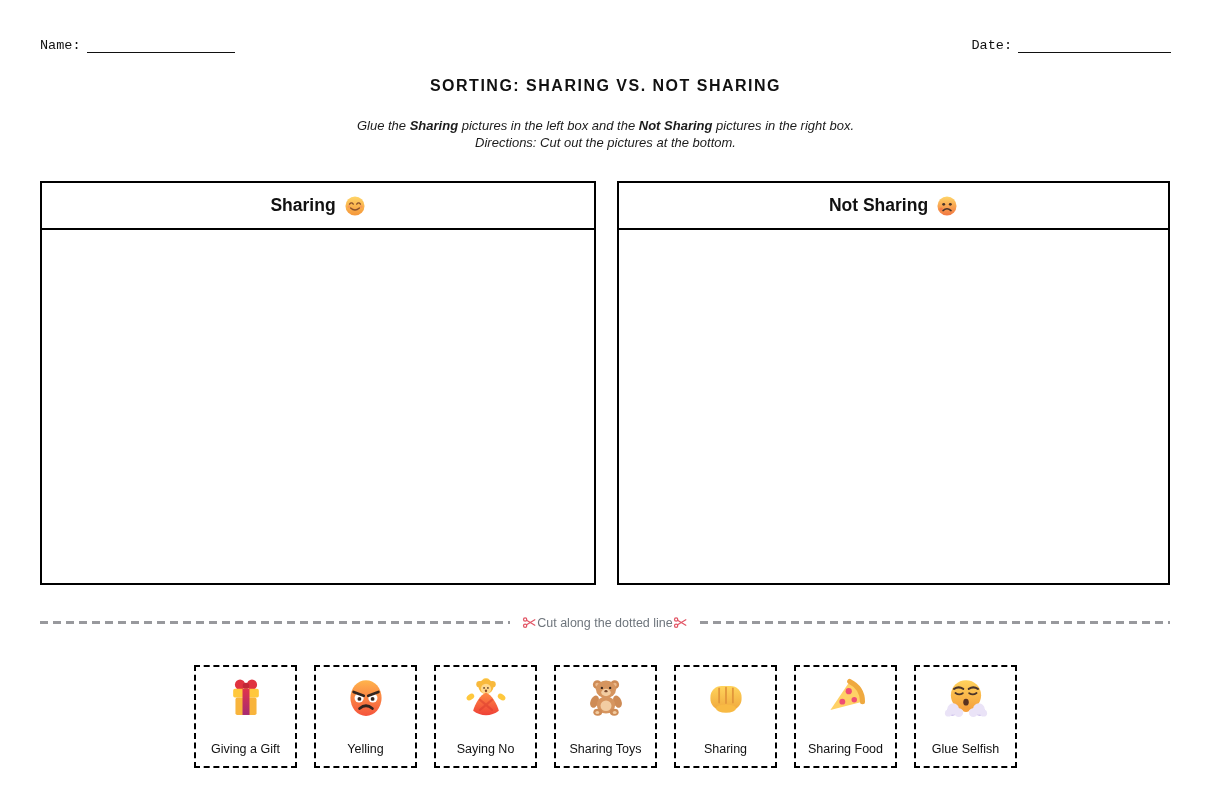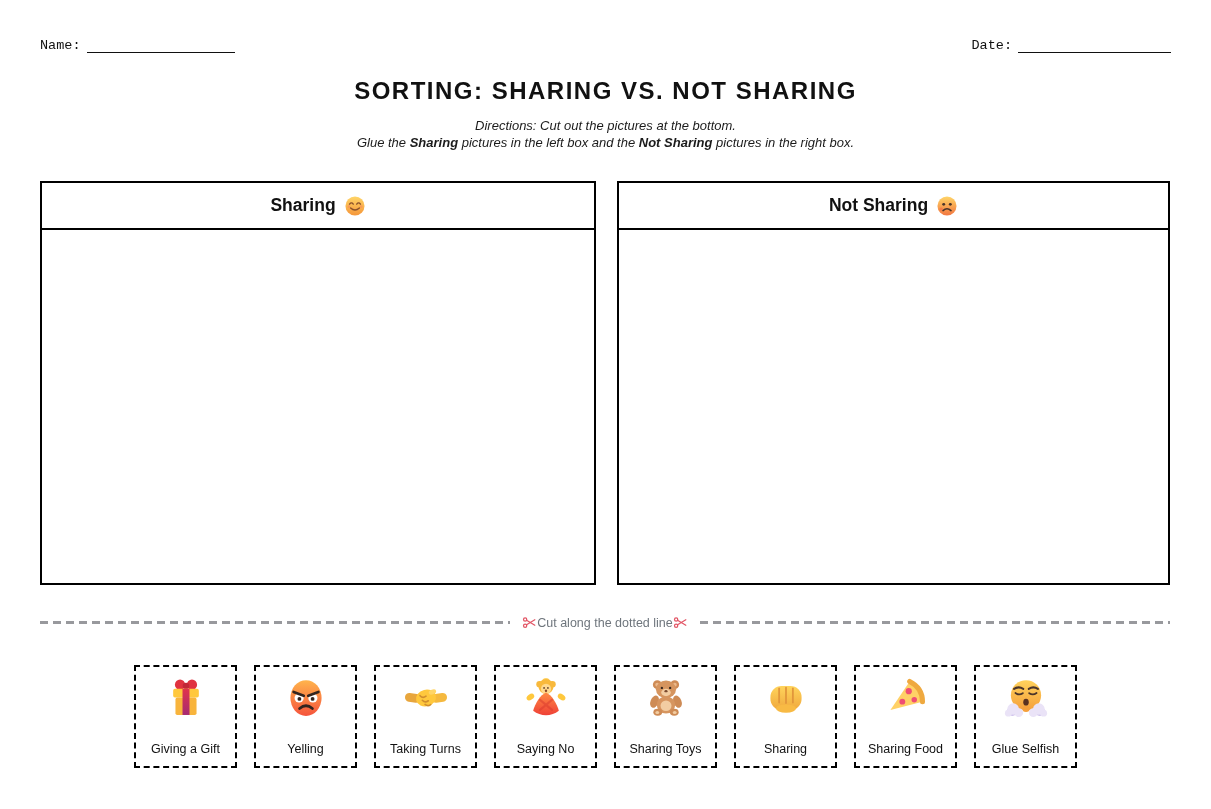--- a/index.html
+++ b/index.html
@@ -10,21 +10,21 @@
   
   .topline { position:absolute; top:39px; left:40px; right:40px; display:flex; justify-content:space-between; align-items:flex-end; }
   .field { display:flex; align-items:flex-end; }
   .field-label { font-size:13.5px; color:#111; line-height:14px;font-family:Liberation Mono, monospace; }
   .blank-line { display:inline-block; height:13px; border-bottom:1.5px solid #111; margin-left:6px; }
   .blank-name { width:148px; }
   .blank-date { width:153px; }
 
   
   .title { position:absolute; top:77px; left:0; width:100%; text-align:center;
-           font-size:24px; font-weight:bold; letter-spacing:1.5px; color:#111; }
+           font-size:16px; font-weight:bold; letter-spacing:1.5px; color:#111; }
   .directions { position:absolute; top:118px; left:0; width:100%; text-align:center;
                 font-style:italic; font-size:13px; line-height:16.5px; color:#1b1b1b; }
   .directions b { font-weight:bold; }
 
   
   .sort-box { position:absolute; top:181px; height:404px; border:2px solid #000; background:#fff; }
   .sort-box.left  { left:40px;  width:556px; }
   .sort-box.right { left:617px; width:553px; }
   .box-header { height:47px; border-bottom:2px solid #000; display:flex; align-items:center; justify-content:center; gap:8px;
                 font-size:17.5px; font-weight:bold; color:#111; }
@@ -56,22 +56,22 @@
       <span class="blank-line blank-name"></span>
     </div>
     <div class="field">
       <span class="field-label">Date:</span>
       <span class="blank-line blank-date"></span>
     </div>
   </div>
 
   <div class="title">SORTING: SHARING VS. NOT SHARING</div>
   <div class="directions">
+    <div><span>Glue the </span><b>Sharing</b><span> pictures in the left box and the </span><b>Not Sharing</b><span> pictures in the right box.</span></div>
     <div>Directions: Cut out the pictures at the bottom.</div>
-    <div><span>Glue the </span><b>Sharing</b><span> pictures in the left box and the </span><b>Not Sharing</b><span> pictures in the right box.</span></div>
   </div>
 
   <section class="sort-box left">
     <header class="box-header">
       <span>Sharing</span>
       <svg viewBox="0 0 24 24" width="22" height="22">
         <defs>
             <linearGradient id="gfsm" x1="0" y1="0" x2="0" y2="1">
           <stop offset="0" stop-color="#FFD567"></stop>
               <stop offset="1" stop-color="#F59639"></stop>
@@ -165,32 +165,20 @@
         <circle cx="31.5" cy="24" r="5" fill="#ffffff"></circle>
         <circle cx="16.8" cy="25" r="2.1" fill="#33251f"></circle>
         <circle cx="31.2" cy="25" r="2.1" fill="#33251f"></circle>
         <path d="M10.5,17.5 L21.5,21.5" stroke="#33251f" stroke-width="3" stroke-linecap="round"></path>
         <path d="M37.5,17.5 L26.5,21.5" stroke="#33251f" stroke-width="3" stroke-linecap="round"></path>
         <path d="M17,35.5 Q24,29.5 31,35.5" stroke="#33251f" stroke-width="3" fill="none" stroke-linecap="round"></path>
       </svg>
       <div class="card-label">Yelling</div>
     </div>
 
-    <div class="card">
-      <svg viewBox="0 0 48 48" width="44" height="44">
-        <rect x="1" y="19" width="17" height="9.5" rx="4.7" fill="#E8A63D" transform="rotate(8 9 24)"></rect>
-        <rect x="30" y="19" width="17" height="9.5" rx="4.7" fill="#F5B93F" transform="rotate(-8 39 24)"></rect>
-        <ellipse cx="24" cy="24" rx="11" ry="9" fill="#FFC83D" transform="rotate(-14 24 24)"></ellipse>
-        <path d="M17.5,21.5 q3,3.2 6.5,0.5" stroke="#D18E2F" stroke-width="1.8" fill="none" stroke-linecap="round"></path>
-        <path d="M20,26.5 q3,3.2 6.5,0.5" stroke="#D18E2F" stroke-width="1.8" fill="none" stroke-linecap="round"></path>
-        <path d="M23,31 q3,2.6 6,0.2" stroke="#D18E2F" stroke-width="1.8" fill="none" stroke-linecap="round"></path>
-        <ellipse cx="31" cy="17.5" rx="4.2" ry="2.6" fill="#FFD567" transform="rotate(-20 31 17.5)"></ellipse>
-      </svg>
-      <div class="card-label">Taking Turns</div>
-    </div>
 
     <div class="card">
       <svg viewBox="0 0 48 48" width="44" height="44">
         <defs>
             <linearGradient id="gno" x1="0" y1="0" x2="0" y2="1">
           <stop offset="0" stop-color="#FF8A44"></stop>
               <stop offset="1" stop-color="#EF4137"></stop>
             </linearGradient>
           </defs>
         <ellipse cx="7" cy="23" rx="4.6" ry="3" fill="#FFC83D" transform="rotate(-35 7 23)"></ellipse>

